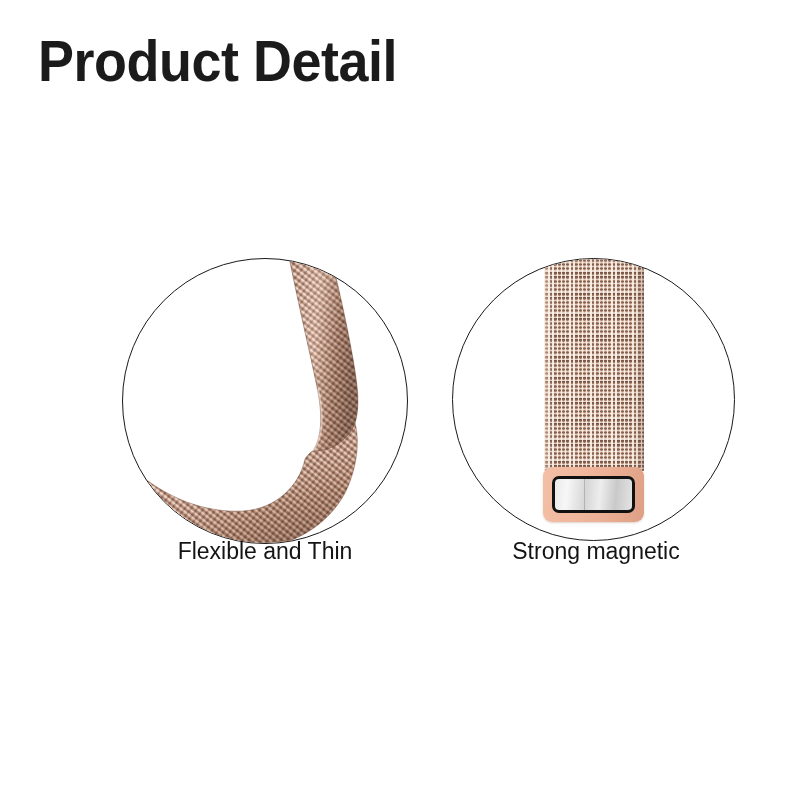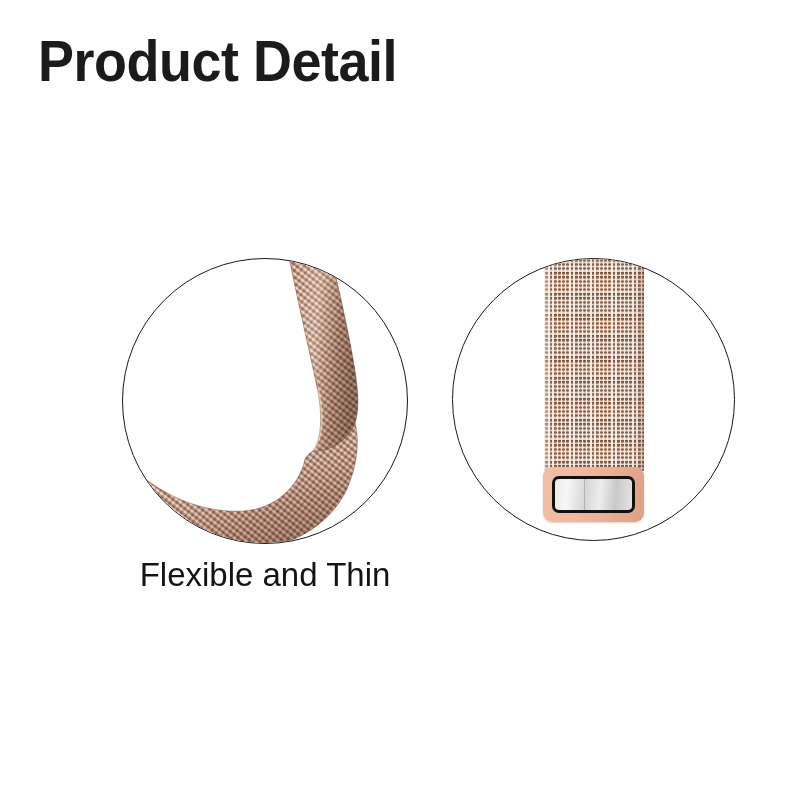--- a/index.html
+++ b/index.html
@@ -137,24 +137,24 @@
     left: 38%;
     top: 0;
     width: 1px;
     height: 100%;
     background: rgba(150,150,150,0.55);
   }
 
   
   .caption {
     position: absolute;
-    top: 556px;
+    top: 532px;
     width: 300px;
     text-align: center;
-    font-size: 33px;
+    font-size: 23px;
     line-height: 38px;
     font-weight: 400;
     color: #141414;
     white-space: nowrap;
   }
   .caption--left  { left: 115px; }
   .caption--right { left: 446px; }
 </style>
 </head>
 <body>
@@ -237,14 +237,15 @@
         <div class="strap-vertical weave-basket"></div>
         <div class="clasp">
           <div class="clasp-plate"></div>
         </div>
       </div>
     </div>
   </div>
 
   <div class="caption caption--left">Flexible and Thin</div>
 
+  <div class="caption caption--right">Strong magnetic</div>
 
 </div>
 
 </body></html>

